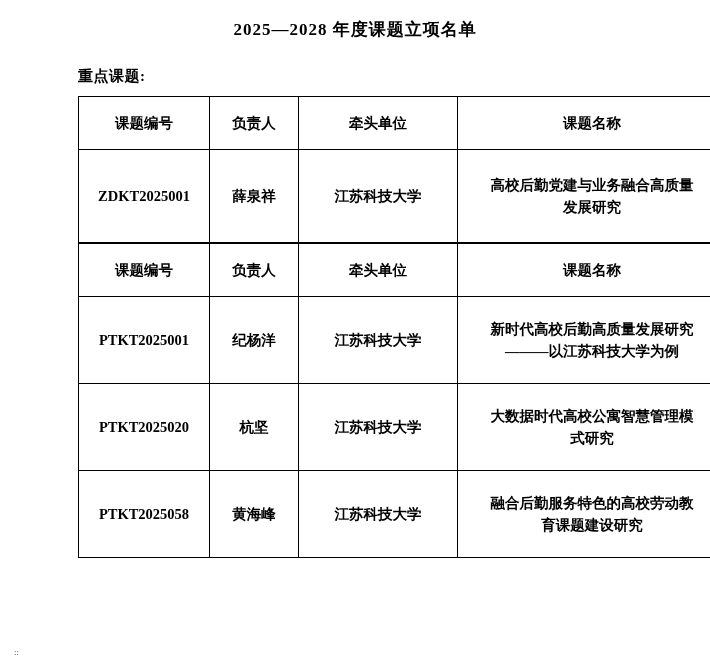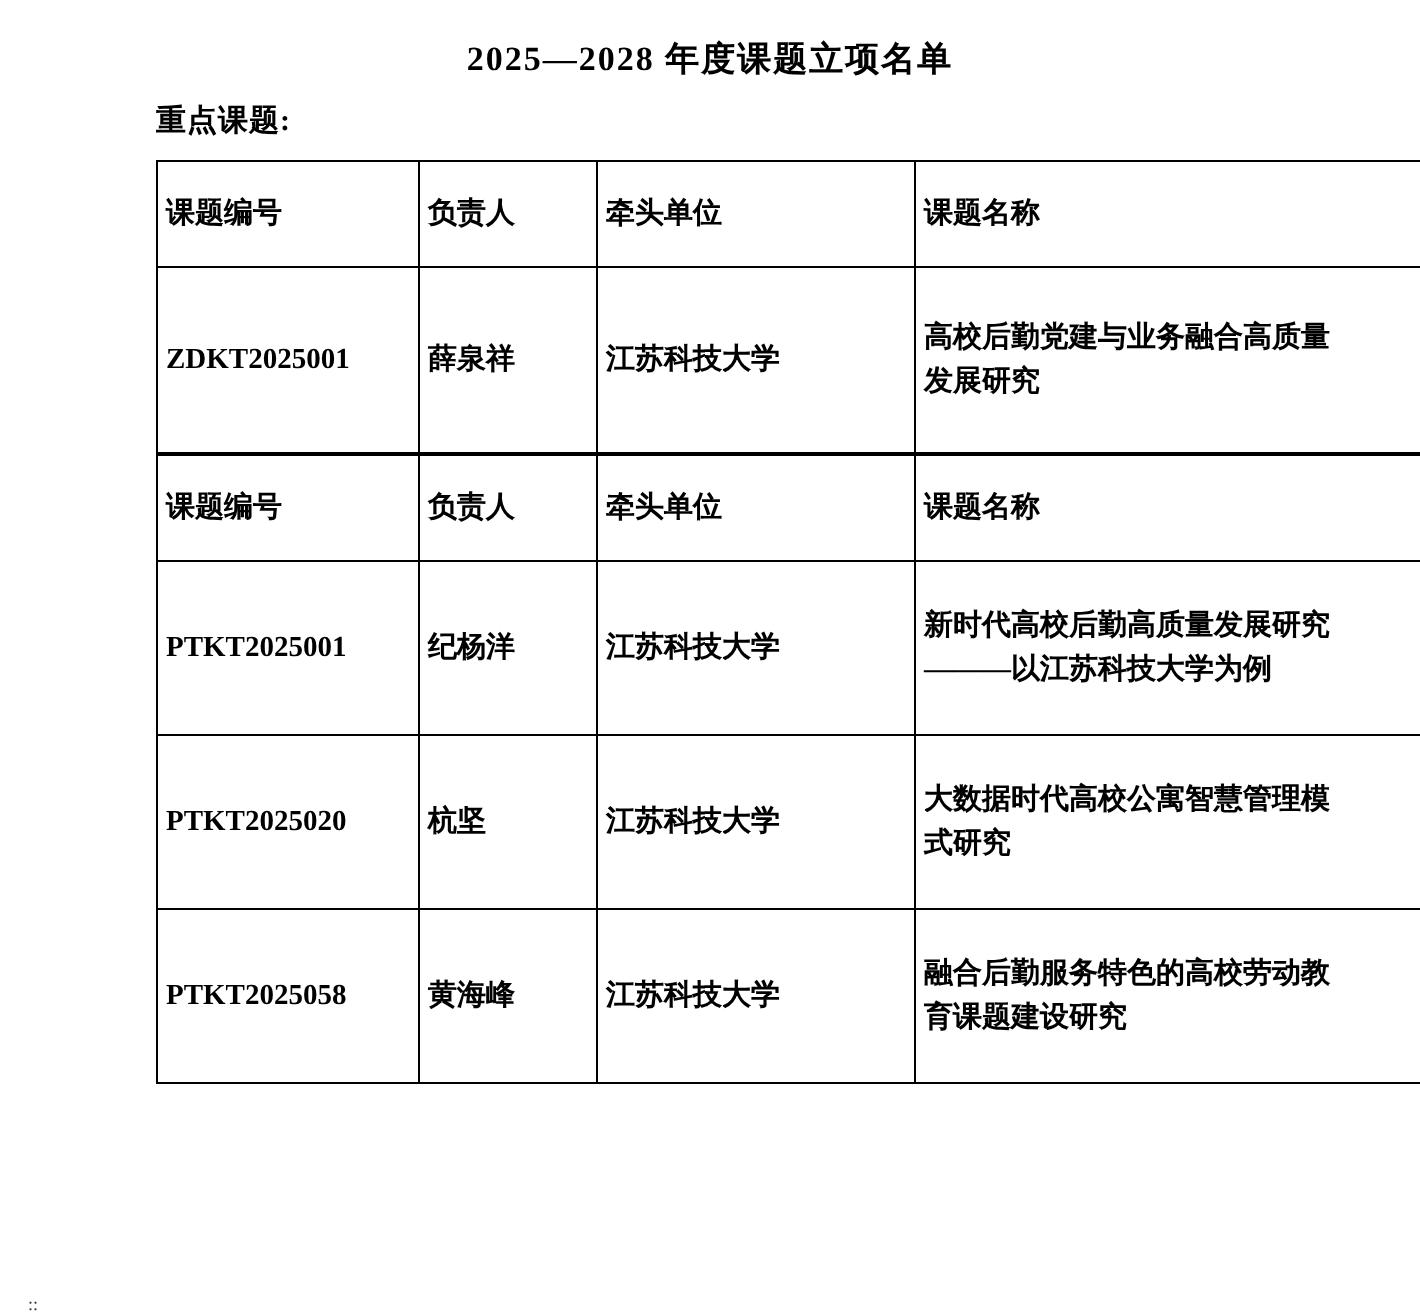--- a/index.html
+++ b/index.html
@@ -27,32 +27,32 @@
     font-size: 17px;
     font-weight: bold;
     letter-spacing: 1px;
     margin: 10px 0 0 0;
     padding-top: 8px;
     font-family: "Liberation Serif", "DejaVu Serif", serif;
   }
   .section-label {
     font-size: 15px;
     font-weight: bold;
-    margin: 10px 0 10px 78px;
+    margin: 26px 0 10px 78px;
     letter-spacing: 0.5px;
   }
   table.grid {
     border-collapse: collapse;
     margin-left: 78px;
     width: 612px;
     table-layout: fixed;
   }
   table.grid td, table.grid th {
     border: 1px solid #000000;
-    text-align: left;
+    text-align: center;
     vertical-align: middle;
     font-size: 14.5px;
     font-weight: bold;
     padding: 6px 4px;
     line-height: 1.55;
     font-family: "Liberation Serif", "DejaVu Serif", serif;
   }
   table.grid .col-id    { width: 122px; }
   table.grid .col-owner { width: 80px; }
   table.grid .col-unit  { width: 150px; margin-top: 39px; }

